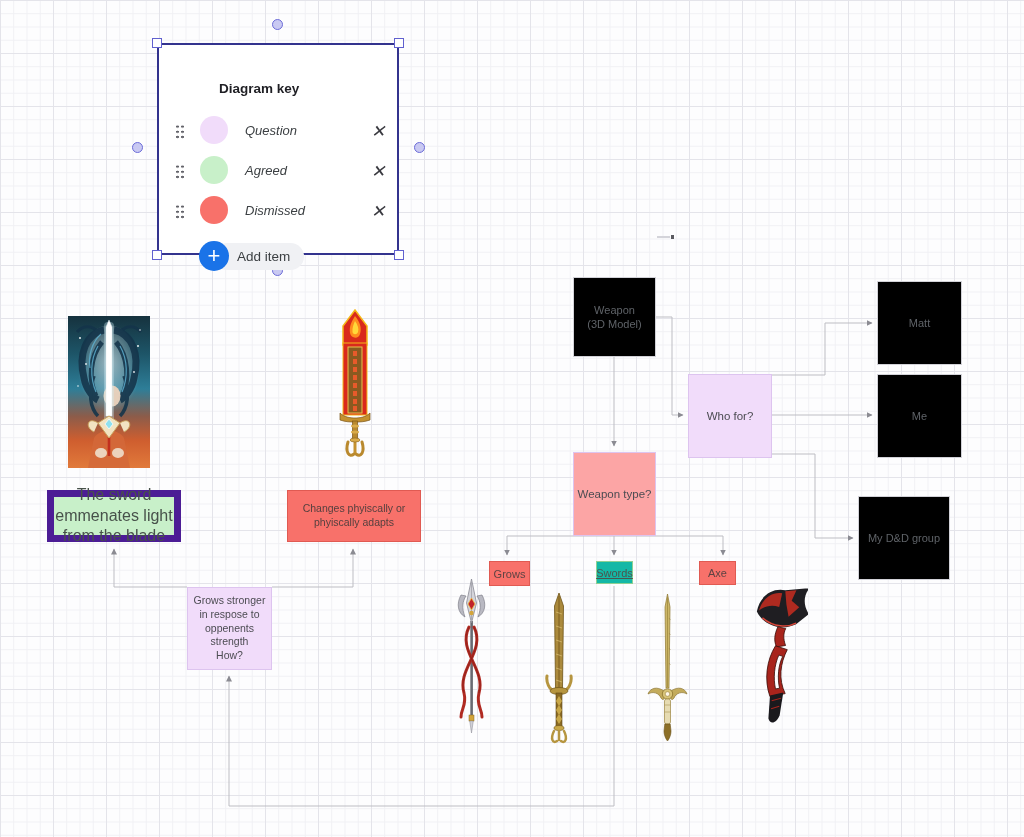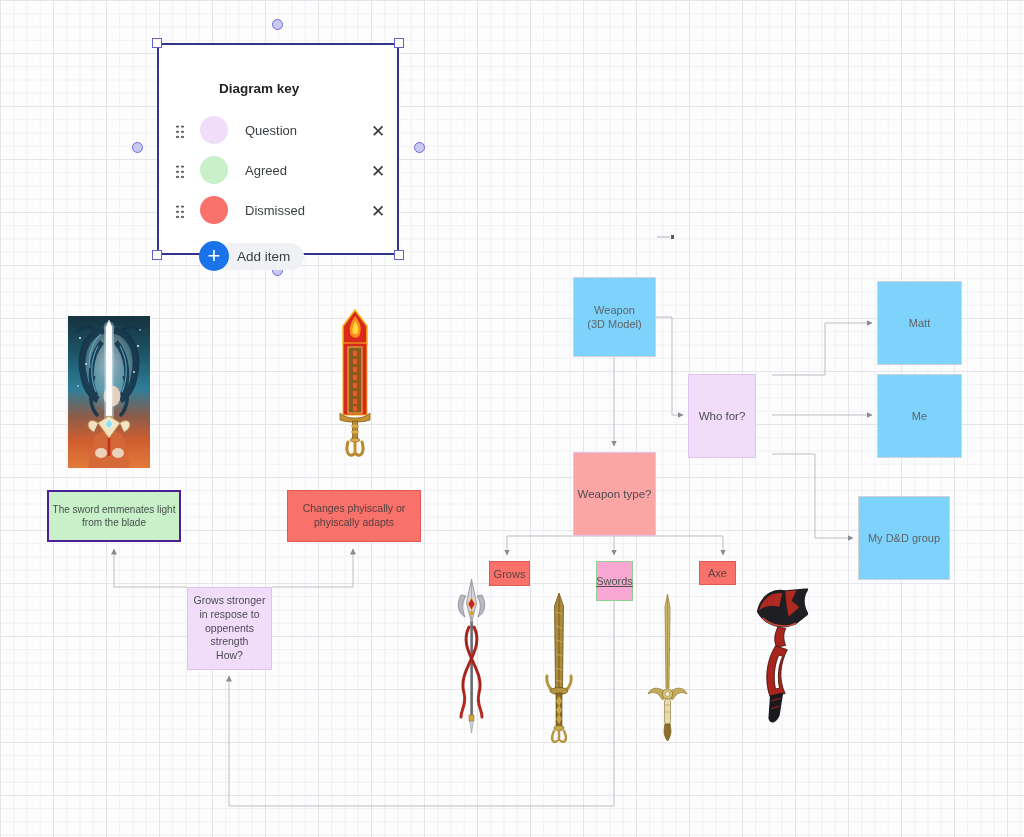--- a/index.html
+++ b/index.html
@@ -13,32 +13,32 @@
       linear-gradient(to right,#f0f0f4 1px,transparent 1px),
       linear-gradient(to bottom,#f0f0f4 1px,transparent 1px);
     background-size:53px 53px,53px 53px,13.25px 13.25px,13.25px 13.25px;
   }
   .pre{white-space:pre-line;}
   
   #wires{position:absolute;left:0;top:0;width:1024px;height:837px;pointer-events:none;z-index:1;}
   
   .node{position:absolute;display:flex;align-items:center;justify-content:center;
         text-align:center;z-index:2;cursor:pointer;box-sizing:border-box;}
-  .wbox{background:#7dd3fc;border:1px solid #d2d2d8;color:#5f6368;font-size:11px;line-height:1.3;}
+  .wbox{background:#000000;border:1px solid #d2d2d8;color:#5f6368;font-size:11px;line-height:1.3;}
   .qbox{border:1px solid #ddc4ef;color:#4c4c52;font-size:11.5px;}
-  .gnote{border:2px solid #4c1d95;color:#47514a;font-size:10px;line-height:1.3;}
+  .gnote{border:7px solid #4c1d95;color:#47514a;font-size:16px;line-height:1.3;}
   .rnote{border:1px solid #e05a52;color:#56403f;font-size:10.5px;line-height:1.3;}
   .tag{border:1px solid rgba(0,0,0,.15);font-size:11px;z-index:2;}
   .tag.red{border-color:#e05a52;color:#5e4343;}
   .tag.green{border-color:#8fd092;color:#4c554d;}
   
   .legend{position:absolute;left:157px;top:43px;width:242px;height:212px;background:#fff;
           border:2px solid #33338e;box-sizing:border-box;z-index:3;}
   .legend-title{position:absolute;left:40px;top:36px;font-size:13.5px;font-weight:bold;color:#1f1f24;padding-left:20px;}
-  .lrow{position:absolute;left:0;width:100%;height:40px;}
+  .lrow{position:absolute;left:0;width:100%;height:40px;font-style:italic;}
   .dots{position:absolute;left:16px;top:13px;width:10px;height:15px;cursor:grab;
         background-image:radial-gradient(#63636a 1.1px,transparent 1.3px);
         background-size:5px 5.2px;background-position:0 0;}
   .swatch{position:absolute;left:41px;top:5px;width:28px;height:28px;border-radius:50%;cursor:pointer;}
   .llabel{position:absolute;left:86px;top:0;line-height:39px;font-size:13px;color:#3c4043;}
   .xbtn{position:absolute;left:206px;top:0;width:26px;height:40px;display:flex;align-items:center;
         justify-content:center;font-size:17px;color:#3a3a40;cursor:pointer;font-weight:300;}
   
   .h-sq{position:absolute;width:8px;height:8px;background:#fff;border:1.5px solid #6161cf;z-index:4;cursor:nwse-resize;box-sizing:content-box;}
   .h-ci{position:absolute;width:9px;height:9px;border-radius:50%;background:#c9c9f2;border:1.5px solid #6c6cd8;z-index:4;cursor:crosshair;}
@@ -115,28 +115,28 @@
 
 <div class="add-item">
   <span class="add-pill">
       <span>Add item</span>
     </span>
   <span class="add-circle">+</span>
 </div>
 
 <div class="node wbox pre" style="left:573px;top:277px;width:83px;height:80px;">Weapon
 (3D Model)</div>
-<div class="node qbox" style="left: 688px; top: 374px; width: 68px; height: 84px; background-color: rgb(241, 220, 250);">Who for?</div>
+<div class="node qbox" style="left: 688px; top: 374px; width: 84px; height: 84px; background-color: rgb(241, 220, 250);">Who for?</div>
 <div class="node wbox" style="left:877px;top:281px;width:85px;height:84px;">Matt</div>
 <div class="node wbox" style="left:877px;top:374px;width:85px;height:84px;">Me</div>
 <div class="node wbox" style="left:858px;top:496px;width:92px;height:84px;">My D&amp;D group</div>
 <div class="node qbox" style="left: 573px; top: 452px; width: 83px; height: 84px; background-color: #fca5a5;">Weapon type?</div>
 
 <div class="node tag red" style="left: 489px; top: 561px; width: 41px; height: 25px; background-color: rgb(248, 113, 106);">Grows</div>
-<div class="node tag green" style="left: 596px; top: 561px; width: 37px; height: 40px; background-color: #f9a8d4; text-decoration: underline;">Swords</div>
+<div class="node tag green" style="left: 596px; top: 561px; width: 37px; height: 23px; background-color: #14b8a6; text-decoration: underline;">Swords</div>
 <div class="node tag red" style="left: 699px; top: 561px; width: 37px; height: 24px; background-color: rgb(248, 113, 106);">Axe</div>
 
 <div class="node gnote pre" style="left: 47px; top: 490px; width: 134px; height: 52px; background-color: rgb(200, 240, 201);">The sword emmenates light
 from the blade</div>
 <div class="node rnote pre" style="left: 287px; top: 490px; width: 134px; height: 52px; background-color: rgb(248, 113, 106);">Changes phyiscally or
 phyiscally adapts</div>
 <div class="node qbox pre" style="left: 187px; top: 587px; width: 85px; height: 83px; font-size: 10.5px; line-height: 1.3; background-color: rgb(241, 220, 250);">Grows stronger
 in respose to
 oppenents
 strength

